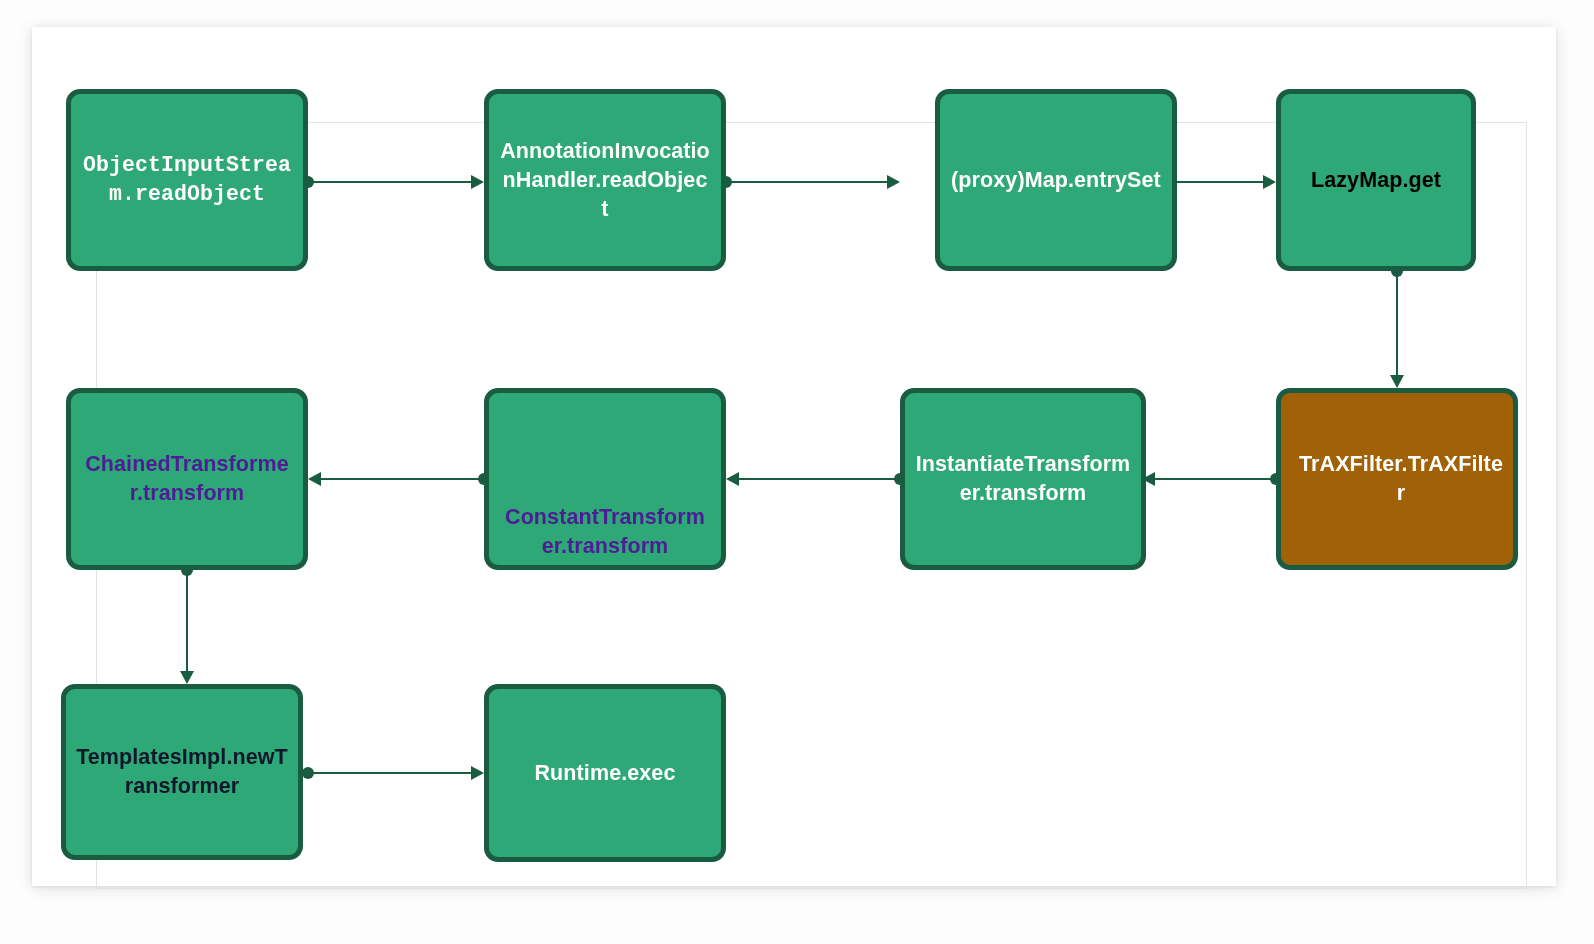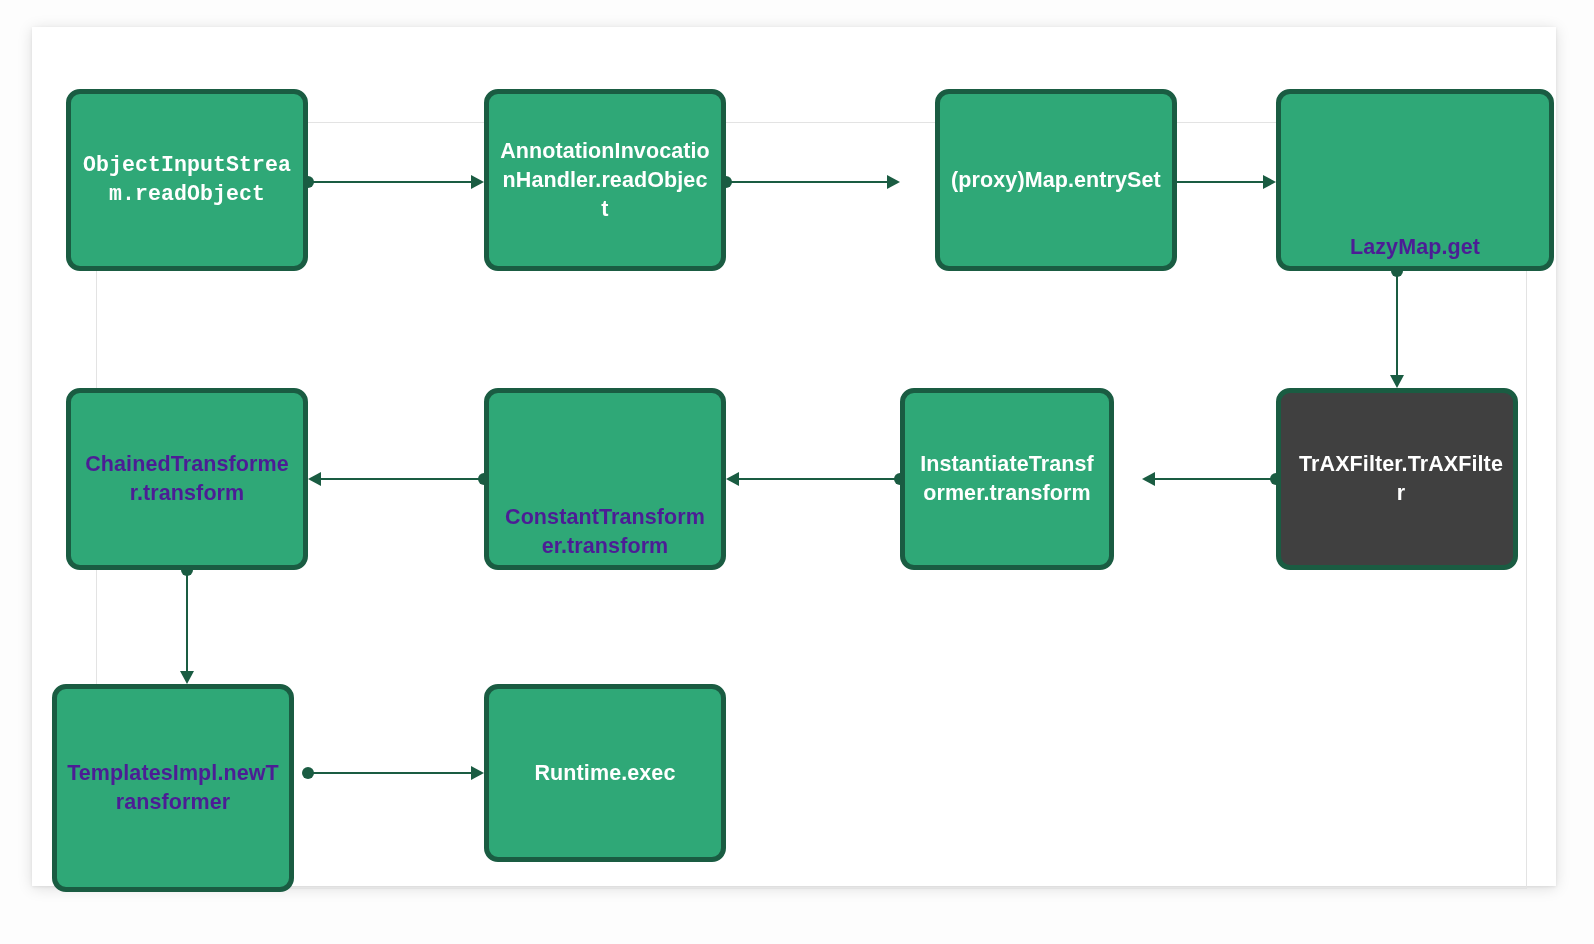--- a/index.html
+++ b/index.html
@@ -133,35 +133,35 @@
   <div id="node-layer">
       <div class="node" style="left: 66px; top: 89px; width: 242px; height: 182px; background: rgb(47, 168, 119); border: 5px solid rgb(26, 92, 66); color: rgb(255, 255, 255); font-family: Liberation Mono, monospace;">
         <span>ObjectInputStream.readObject</span>
       </div>
       <div class="node" style="left: 484px; top: 89px; width: 242px; height: 182px; background: rgb(47, 168, 119); border: 5px solid rgb(26, 92, 66); color: rgb(255, 255, 255);">
         <span>AnnotationInvocationHandler.readObject</span>
       </div>
       <div class="node" style="left: 900px; top: 89px; width: 242px; height: 182px; background: rgb(47, 168, 119); border: 5px solid rgb(26, 92, 66); color: rgb(255, 255, 255); margin-left: 35px;">
         <span>(proxy)Map.entrySet</span>
       </div>
-      <div class="node" style="left: 1276px; top: 89px; width: 278px; height: 182px; background: rgb(47, 168, 119); border: 5px solid rgb(26, 92, 66); color: #4c1d95; align-items: flex-end;">
+      <div class="node" style="left: 1276px; top: 89px; width: 200px; height: 182px; background: rgb(47, 168, 119); border: 5px solid rgb(26, 92, 66); color: #000000;">
         <span>LazyMap.get</span>
       </div>
-      <div class="node" style="left: 1276px; top: 388px; width: 242px; height: 182px; background: #404040; border: 5px solid rgb(26, 92, 66); color: rgb(255, 255, 255); padding-left: 18px;">
+      <div class="node" style="left: 1276px; top: 388px; width: 242px; height: 182px; background: #a16207; border: 5px solid rgb(26, 92, 66); color: rgb(255, 255, 255); padding-left: 18px;">
         <span>TrAXFilter.TrAXFilter</span>
       </div>
-      <div class="node" style="left: 900px; top: 388px; width: 214px; height: 182px; background: rgb(47, 168, 119); border: 5px solid rgb(26, 92, 66); color: rgb(255, 255, 255);">
+      <div class="node" style="left: 900px; top: 388px; width: 246px; height: 182px; background: rgb(47, 168, 119); border: 5px solid rgb(26, 92, 66); color: rgb(255, 255, 255);">
         <span>InstantiateTransformer.transform</span>
       </div>
       <div class="node" style="left: 484px; top: 388px; width: 242px; height: 182px; background: rgb(47, 168, 119); border: 5px solid rgb(26, 92, 66); color: #4c1d95; align-items: flex-end;">
         <span>ConstantTransformer.transform</span>
       </div>
       <div class="node" style="left: 66px; top: 388px; width: 242px; height: 182px; background: rgb(47, 168, 119); border: 5px solid rgb(26, 92, 66); color: #4c1d95;">
         <span>ChainedTransformer.transform</span>
       </div>
-      <div class="node" style="left: 52px; top: 684px; width: 242px; height: 208px; background: rgb(47, 168, 119); border: 5px solid rgb(26, 92, 66); color: #4c1d95;">
+      <div class="node" style="left: 61px; top: 684px; width: 242px; height: 176px; background: rgb(47, 168, 119); border: 5px solid rgb(26, 92, 66); color: #0f172a;">
         <span>TemplatesImpl.newTransformer</span>
       </div>
       <div class="node" style="left: 484px; top: 684px; width: 242px; height: 178px; background: rgb(47, 168, 119); border: 5px solid rgb(26, 92, 66); color: rgb(255, 255, 255);">
         <span>Runtime.exec</span>
       </div>
     </div>
 </div>
 
 </body></html>

